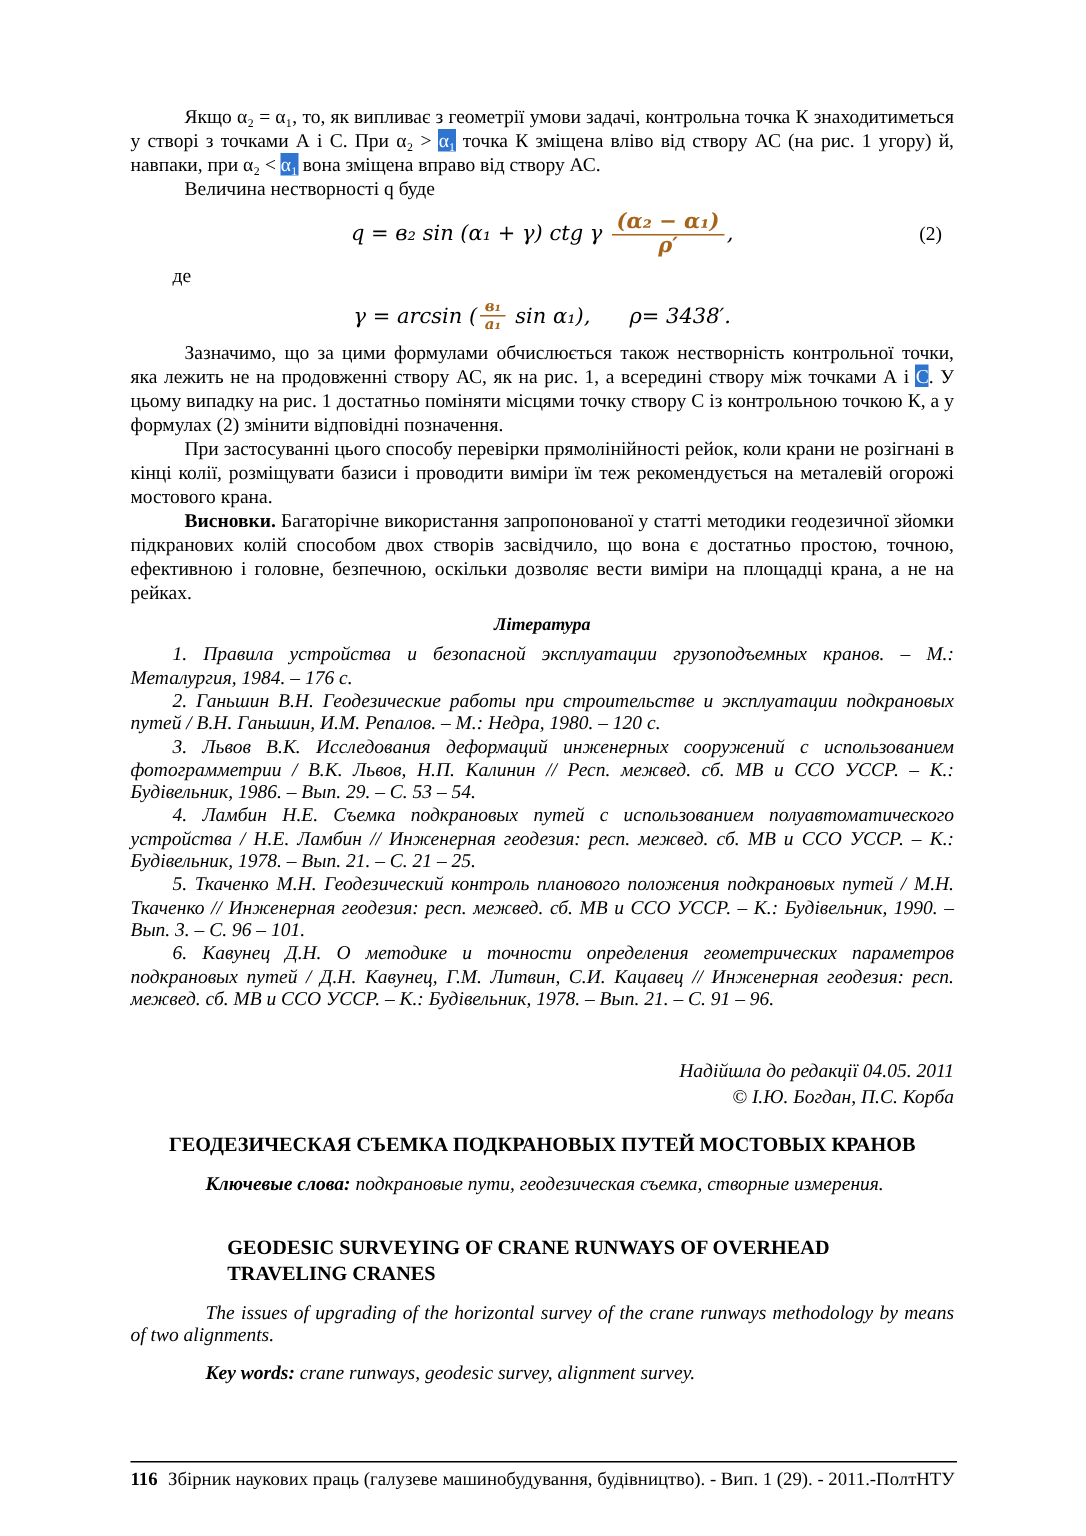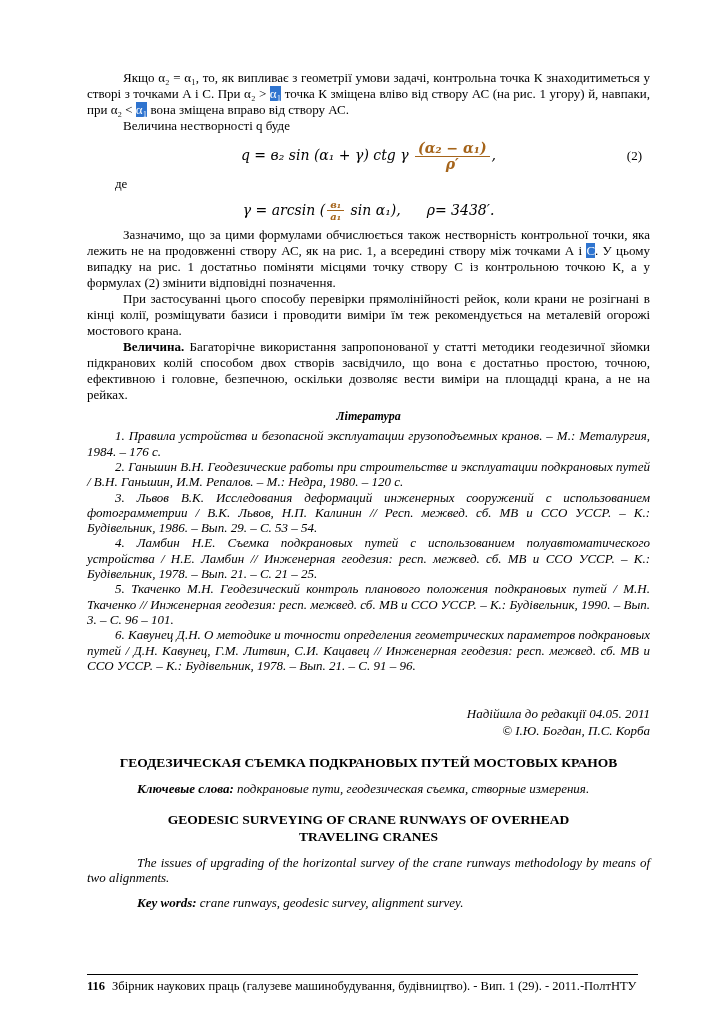--- a/index.html
+++ b/index.html
@@ -6,21 +6,21 @@
   html, body { background: #ffffff; }
   .page {
     width: 724px; height: 1024px;
     position: relative;
     background: #ffffff;
     color: #000;
     font-family: "Liberation Serif", "DejaVu Serif", serif;
     overflow: hidden;
     margin: 0 auto;
   }
-  .content { position: absolute; top: 70px; left: 87px; right: 74px; }
+  .content { position: absolute; top: 70px; left: 87px; right: 88px; }
 
   p.body { font-size: 13px; line-height: 16px; text-align: justify; }
   .indent { text-indent: 36px; }
   .indent-sm { text-indent: 28px; }
 
   .formula-row { position: relative; margin: 7px 0 5px; text-align: center; }
   .formula { font-family: "DejaVu Serif", serif; font-style: italic; font-size: 14px; margin-top: 39px; }
   .eq-number { position: absolute; right: 8px; top: 50%; transform: translateY(-50%); font-style: normal; font-size: 13px; font-family: "Liberation Serif", serif; }
 
   .frac { display: inline-block; vertical-align: middle; text-align: center; line-height: 1.05; margin: 0 2px; }
@@ -31,21 +31,21 @@
   .hl { background: var(--hl, #2f74cf); color: #fff; }
   .b  { font-weight: bold; }
   .rho-part { margin-left: 26px; }
 
   .lit-heading { text-align: center; font-style: italic; font-size: 12px; margin: 6px 0 4px; }
   .lit-list .lit-item { font-size: 13px; line-height: 15.3px; text-align: justify; text-indent: 28px; font-style: italic; }
 
   .right-block { text-align: right; font-style: italic; font-size: 13px; line-height: 17px; margin-top: 32px; }
 
   .ru-title { text-align: center; font-weight: bold; font-size: 13.5px; margin: 16px 0 10px; }
-  .en-title { text-align: center; font-weight: bold; font-size: 13.5px; line-height: 17px; margin: 14px auto 10px; max-width: 420px; }
+  .en-title { text-align: left; font-weight: bold; font-size: 13.5px; line-height: 17px; margin: 26px auto 10px; max-width: 420px; }
   .abstract { font-style: italic; font-size: 13px; line-height: 15.5px; text-align: justify; text-indent: 50px; margin-bottom: 9px; }
 
   .footer {
     position: absolute; left: 87px; right: 86px; bottom: 30px;
     border-top: 1.4px solid #000; padding-top: 4px;
     font-size: 12.5px; line-height: 15px;
   }
   .footer .pgnum { font-weight: bold; margin-right: 7px; }
 </style>
 </head>
@@ -63,21 +63,21 @@
     </div>
 
     <p class="body indent-sm">де</p>
 
     <div class="formula-row">
       <span class="formula"><span>γ = arcsin (</span><span class="frac frac-sm gold"><span class="num">в₁</span><span class="den">а₁</span></span><span> sin α₁),</span><span class="rho-part">ρ= 3438′.</span></span>
     </div>
 
     <p class="body indent"><span>Зазначимо, що за цими формулами обчислюється також нестворність контрольної точки, яка лежить не на продовженні створу АС, як на рис. 1, а всередині створу між точками А і </span><span class="hl">С</span><span>. У цьому випадку на рис. 1 достатньо поміняти місцями точку створу С із контрольною точкою К, а у формулах (2) змінити відповідні позначення.</span></p>
     <p class="body indent">При застосуванні цього способу перевірки прямолінійності рейок, коли крани не розігнані в кінці колії, розміщувати базиси і проводити виміри їм теж рекомендується на металевій огорожі мостового крана.</p>
-    <p class="body indent"><span class="b">Величина.</span><span> Багаторічне використання запропонованої у статті методики геодезичної зйомки підкранових колій способом двох створів засвідчило, що вона є достатньо простою, точною, ефективною і головне, безпечною, оскільки дозволяє вести виміри на площадці крана, а не на рейках.</span></p>
+    <p class="body indent"><span class="b">Висновки.</span><span> Багаторічне використання запропонованої у статті методики геодезичної зйомки підкранових колій способом двох створів засвідчило, що вона є достатньо простою, точною, ефективною і головне, безпечною, оскільки дозволяє вести виміри на площадці крана, а не на рейках.</span></p>
 
     <h3 class="lit-heading">Література</h3>
     <div class="lit-list">
         <p class="lit-item">1. Правила устройства и безопасной эксплуатации грузоподъемных кранов. – М.: Металургия, 1984. – 176 с.</p>
         <p class="lit-item">2. Ганьшин В.Н. Геодезические работы при строительстве и эксплуатации подкрановых путей / В.Н. Ганьшин, И.М. Репалов. – М.: Недра, 1980. – 120 с.</p>
         <p class="lit-item">3. Львов В.К. Исследования деформаций инженерных сооружений с использованием фотограмметрии / В.К. Львов, Н.П. Калинин // Респ. межвед. сб. МВ и ССО УССР. – К.: Будівельник, 1986. – Вып. 29. – С. 53 – 54.</p>
         <p class="lit-item">4. Ламбин Н.Е. Съемка подкрановых путей с использованием полуавтоматического устройства / Н.Е. Ламбин // Инженерная геодезия: респ. межвед. сб. МВ и ССО УССР. – К.: Будівельник, 1978. – Вып. 21. – С. 21 – 25.</p>
         <p class="lit-item">5. Ткаченко М.Н. Геодезический контроль планового положения подкрановых путей / М.Н. Ткаченко // Инженерная геодезия: респ. межвед. сб. МВ и ССО УССР. – К.: Будівельник, 1990. – Вып. 3. – С. 96 – 101.</p>
         <p class="lit-item">6. Кавунец Д.Н. О методике и точности определения геометрических параметров подкрановых путей / Д.Н. Кавунец, Г.М. Литвин, С.И. Кацавец // Инженерная геодезия: респ. межвед. сб. МВ и ССО УССР. – К.: Будівельник, 1978. – Вып. 21. – С. 91 – 96.</p>
       </div>

